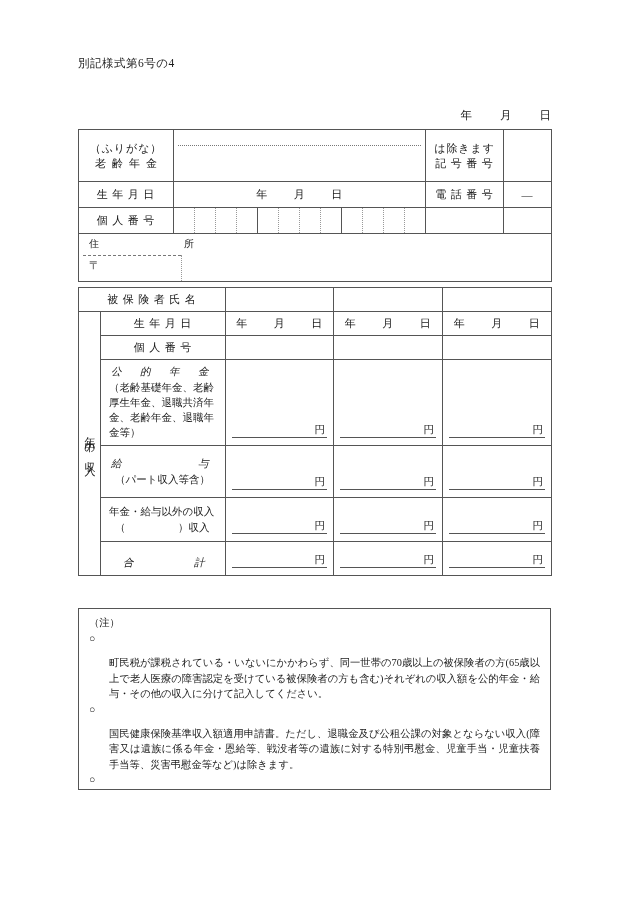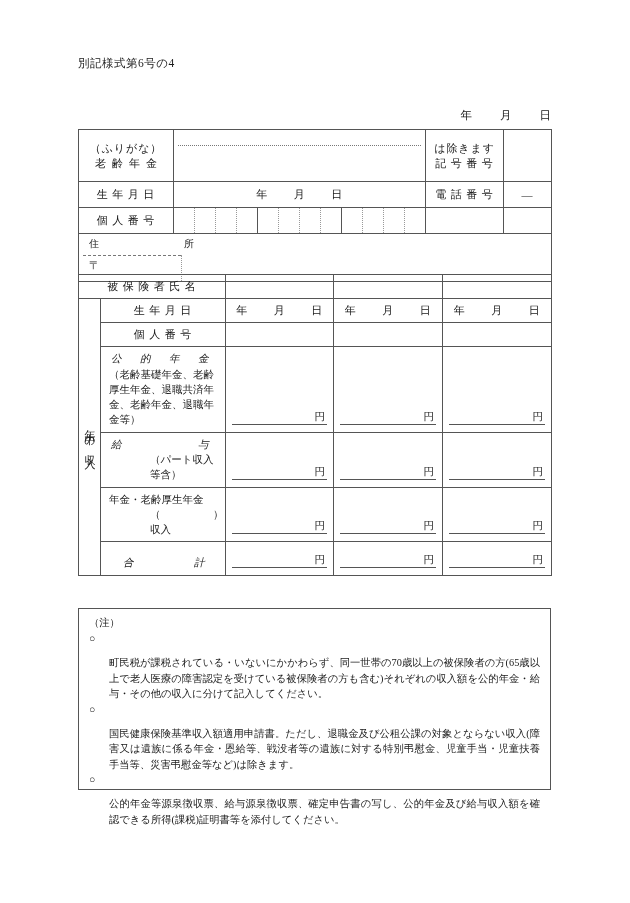--- a/index.html
+++ b/index.html
@@ -79,39 +79,39 @@
   .addr-vert {
     position: absolute; left: 102px; top: 21px; height: 26px;
     border-left: 1px dotted #999;
   }
   .addr-post {
     position: absolute; left: 10px; top: 24px; font-size: 11px;
   }
 
   
   .t-main {
-    position: absolute; left: 78px; top: 274px; width: 473px; padding-left: 41px;
+    position: absolute; left: 78px; top: 287px; width: 473px; padding-left: 41px;
   }
   .t-main td { height: 24px; }
   .vlabel-cell { width: 22px; position: relative; }
   .vlabel {
     writing-mode: vertical-rl;
     text-orientation: upright;
     letter-spacing: 0.35em;
     font-size: 11px;
     margin: 0 auto;
     line-height: 1;
   }
 
   .inc-lbl { padding: 4px 6px 4px 8px; font-size: 10.5px; line-height: 1.45; }
   .inc-lbl .spread {
     display: flex; justify-content: space-between;
     letter-spacing: 0.05em; padding: 0 10px 0 2px;
   }
-  .inc-lbl .sub { display: block; padding-left: 6px; margin-left: 35px; }
+  .inc-lbl .sub { display: block; padding-left: 6px; }
 
   .amt { position: relative; }
   .amt .line {
     position: absolute; left: 6px; right: 6px; bottom: 7px;
     border-bottom: 1px solid #555;
   }
   .amt .yen {
     position: absolute; right: 8px; bottom: 8px; font-size: 10.5px;
   }
 
@@ -290,21 +290,21 @@
         <span class="yen">円</span>
       </td>
       <td class="amt">
         <span class="line"></span>
         <span class="yen">円</span>
       </td>
     </tr>
 
     <tr>
       <td class="inc-lbl" style="height:44px">
-        <span>年金・老齢厚生年金</span>
+        <span>年金・給与以外の収入</span>
         <span class="sub">（　　　　　）収入</span>
       </td>
       <td class="amt" style="height:44px">
         <span class="line"></span>
         <span class="yen">円</span>
       </td>
       <td class="amt">
         <span class="line"></span>
         <span class="yen">円</span>
       </td>
@@ -346,18 +346,17 @@
     </div>
 
     <div class="item">
       <span class="mark">○</span>
       <span class="body">国民健康保険基準収入額適用申請書。ただし、退職金及び公租公課の対象とならない収入(障害又は遺族に係る年金・恩給等、戦没者等の遺族に対する特別弔慰金、児童手当・児童扶養手当等、災害弔慰金等など)は除きます。</span>
     </div>
 
     <div class="item">
       <span class="mark">○</span>
       <span class="body">
-        <span>公的年金等源泉徴収票、給与源泉徴収票、確定申告書の写し、公的年金及び給与収入額を確認できる所得(課税)証明書等を添付してください。</span>
       </span>
     </div>
   </div>
 
 </div>
 
 </body></html>

